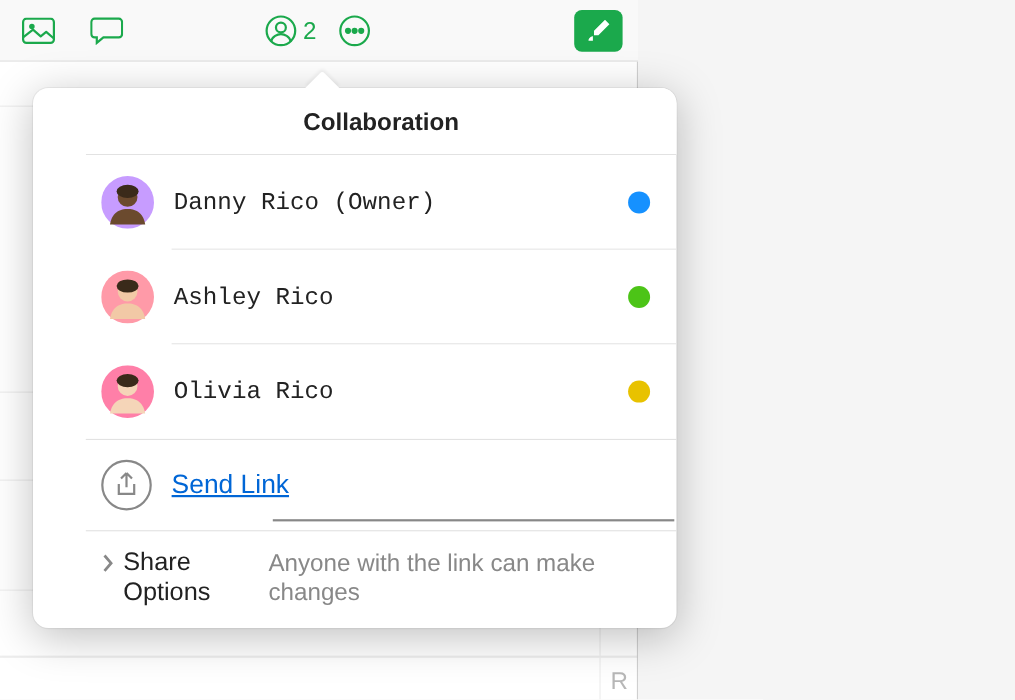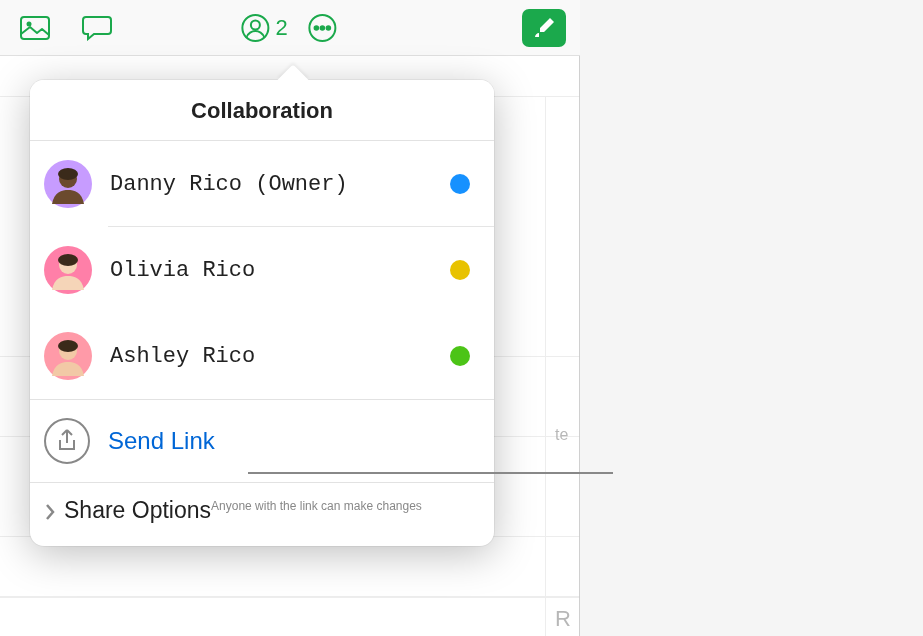--- a/index.html
+++ b/index.html
@@ -89,25 +89,26 @@
       height: 580px;
       opacity: 0.35;
     }
     .bg-cell-1 { position:absolute; left:555px; top:370px; font-size:16px; color:#333; }
     .bg-cell-2 { position:absolute; left:555px; top:550px; font-size:22px; color:#333; }
     .bg-line { position:absolute; background:#ccc; }
     .popover {
       position: absolute;
       left: 30px;
       top: 80px;
-      width: 464px;
+      width: 585px;
       background: #fff;
       border-radius: 14px;
       box-shadow: 0 8px 40px rgba(0,0,0,0.25), 0 0 0 1px rgba(0,0,0,0.05);
       z-index: 10;
+      padding-left: 48px;
     }
     .popover-arrow {
       position: absolute;
       top: -11px;
       left: 252px;
       width: 22px;
       height: 22px;
       background: #fff;
       transform: rotate(45deg);
       border-top-left-radius: 3px;
@@ -178,20 +179,21 @@
       border: 2px solid #888;
       border-radius: 50%;
       display: flex;
       align-items: center;
       justify-content: center;
       color: #888;
     }
     .send-link-text {
       font-size: 24px;
       color: #0066d6;
+      text-decoration: underline;
     }
     .share-options-row {
       padding: 14px 24px 20px 14px;
       display: flex;
       align-items: flex-start;
       gap: 8px;
       cursor: pointer;
     }
     .chevron-right {
       margin-top: 6px;
@@ -201,21 +203,21 @@
     }
     .share-options-text {
       display: flex;
       flex-direction: row;
     }
     .share-options-title {
       font-size: 23px;
       color: #222;
     }
     .share-options-sub {
-      font-size: 12px;
+      font-size: 22px;
       color: #888;
       margin-top: 2px;
     }
     .callout-line {
       position: absolute;
       left: 248px;
       top: 472px;
       width: 365px;
       height: 2px;
       background: #888;
@@ -294,39 +296,39 @@
             <circle cx="24" cy="19" r="9" fill="#6b4a2e"></circle>
             <path d="M8 44 C10 32 18 30 24 30 S38 32 40 44 Z" fill="#6b4a2e"></path>
             <ellipse cx="24" cy="14" rx="10" ry="6" fill="#3a2a1a"></ellipse>
           </svg></div>
         <span class="participant-name">Danny Rico (Owner)</span>
         <div class="status-dot" style="background: rgb(22, 145, 255);"></div>
         <div class="divider"></div>
       </div>
       <div class="prow">
         <div class="avatar"><svg viewBox="0 0 48 48">
-            <circle cx="24" cy="24" r="24" fill="#ff7fa8"></circle>
-            <circle cx="24" cy="19" r="9" fill="#f5d5b8"></circle>
-            <path d="M8 44 C10 32 18 30 24 30 S38 32 40 44 Z" fill="#f5d5b8"></path>
-            <ellipse cx="24" cy="14" rx="10" ry="6" fill="#3a2a1a"></ellipse>
-          </svg></div>
-        <span class="participant-name">Olivia Rico</span>
-        <div class="status-dot" style="background: rgb(232, 194, 0);"></div>
-      </div>
-      <div class="prow">
-        <div class="avatar"><svg viewBox="0 0 48 48">
             <circle cx="24" cy="24" r="24" fill="#ff9aa8"></circle>
             <circle cx="24" cy="19" r="9" fill="#f2c9a6"></circle>
             <path d="M8 44 C10 32 18 30 24 30 S38 32 40 44 Z" fill="#f2c9a6"></path>
             <ellipse cx="24" cy="14" rx="10" ry="6" fill="#3a2a1a"></ellipse>
           </svg></div>
         <span class="participant-name">Ashley Rico</span>
         <div class="status-dot" style="background: rgb(76, 196, 23);"></div>
         <div class="divider"></div>
       </div>
+      <div class="prow">
+        <div class="avatar"><svg viewBox="0 0 48 48">
+            <circle cx="24" cy="24" r="24" fill="#ff7fa8"></circle>
+            <circle cx="24" cy="19" r="9" fill="#f5d5b8"></circle>
+            <path d="M8 44 C10 32 18 30 24 30 S38 32 40 44 Z" fill="#f5d5b8"></path>
+            <ellipse cx="24" cy="14" rx="10" ry="6" fill="#3a2a1a"></ellipse>
+          </svg></div>
+        <span class="participant-name">Olivia Rico</span>
+        <div class="status-dot" style="background: rgb(232, 194, 0);"></div>
+      </div>
     </div>
 
   <div class="send-link-row">
     <div class="share-icon-circle">
       <svg width="20" height="24" viewBox="0 0 20 24" fill="none" stroke="currentColor" stroke-width="2">
         <path d="M10 1 L10 14 M10 1 L5 6 M10 1 L15 6"></path>
         <path d="M3 11 v9 h14 v-9"></path>
       </svg>
     </div>
     <span class="send-link-text">Send Link</span>

